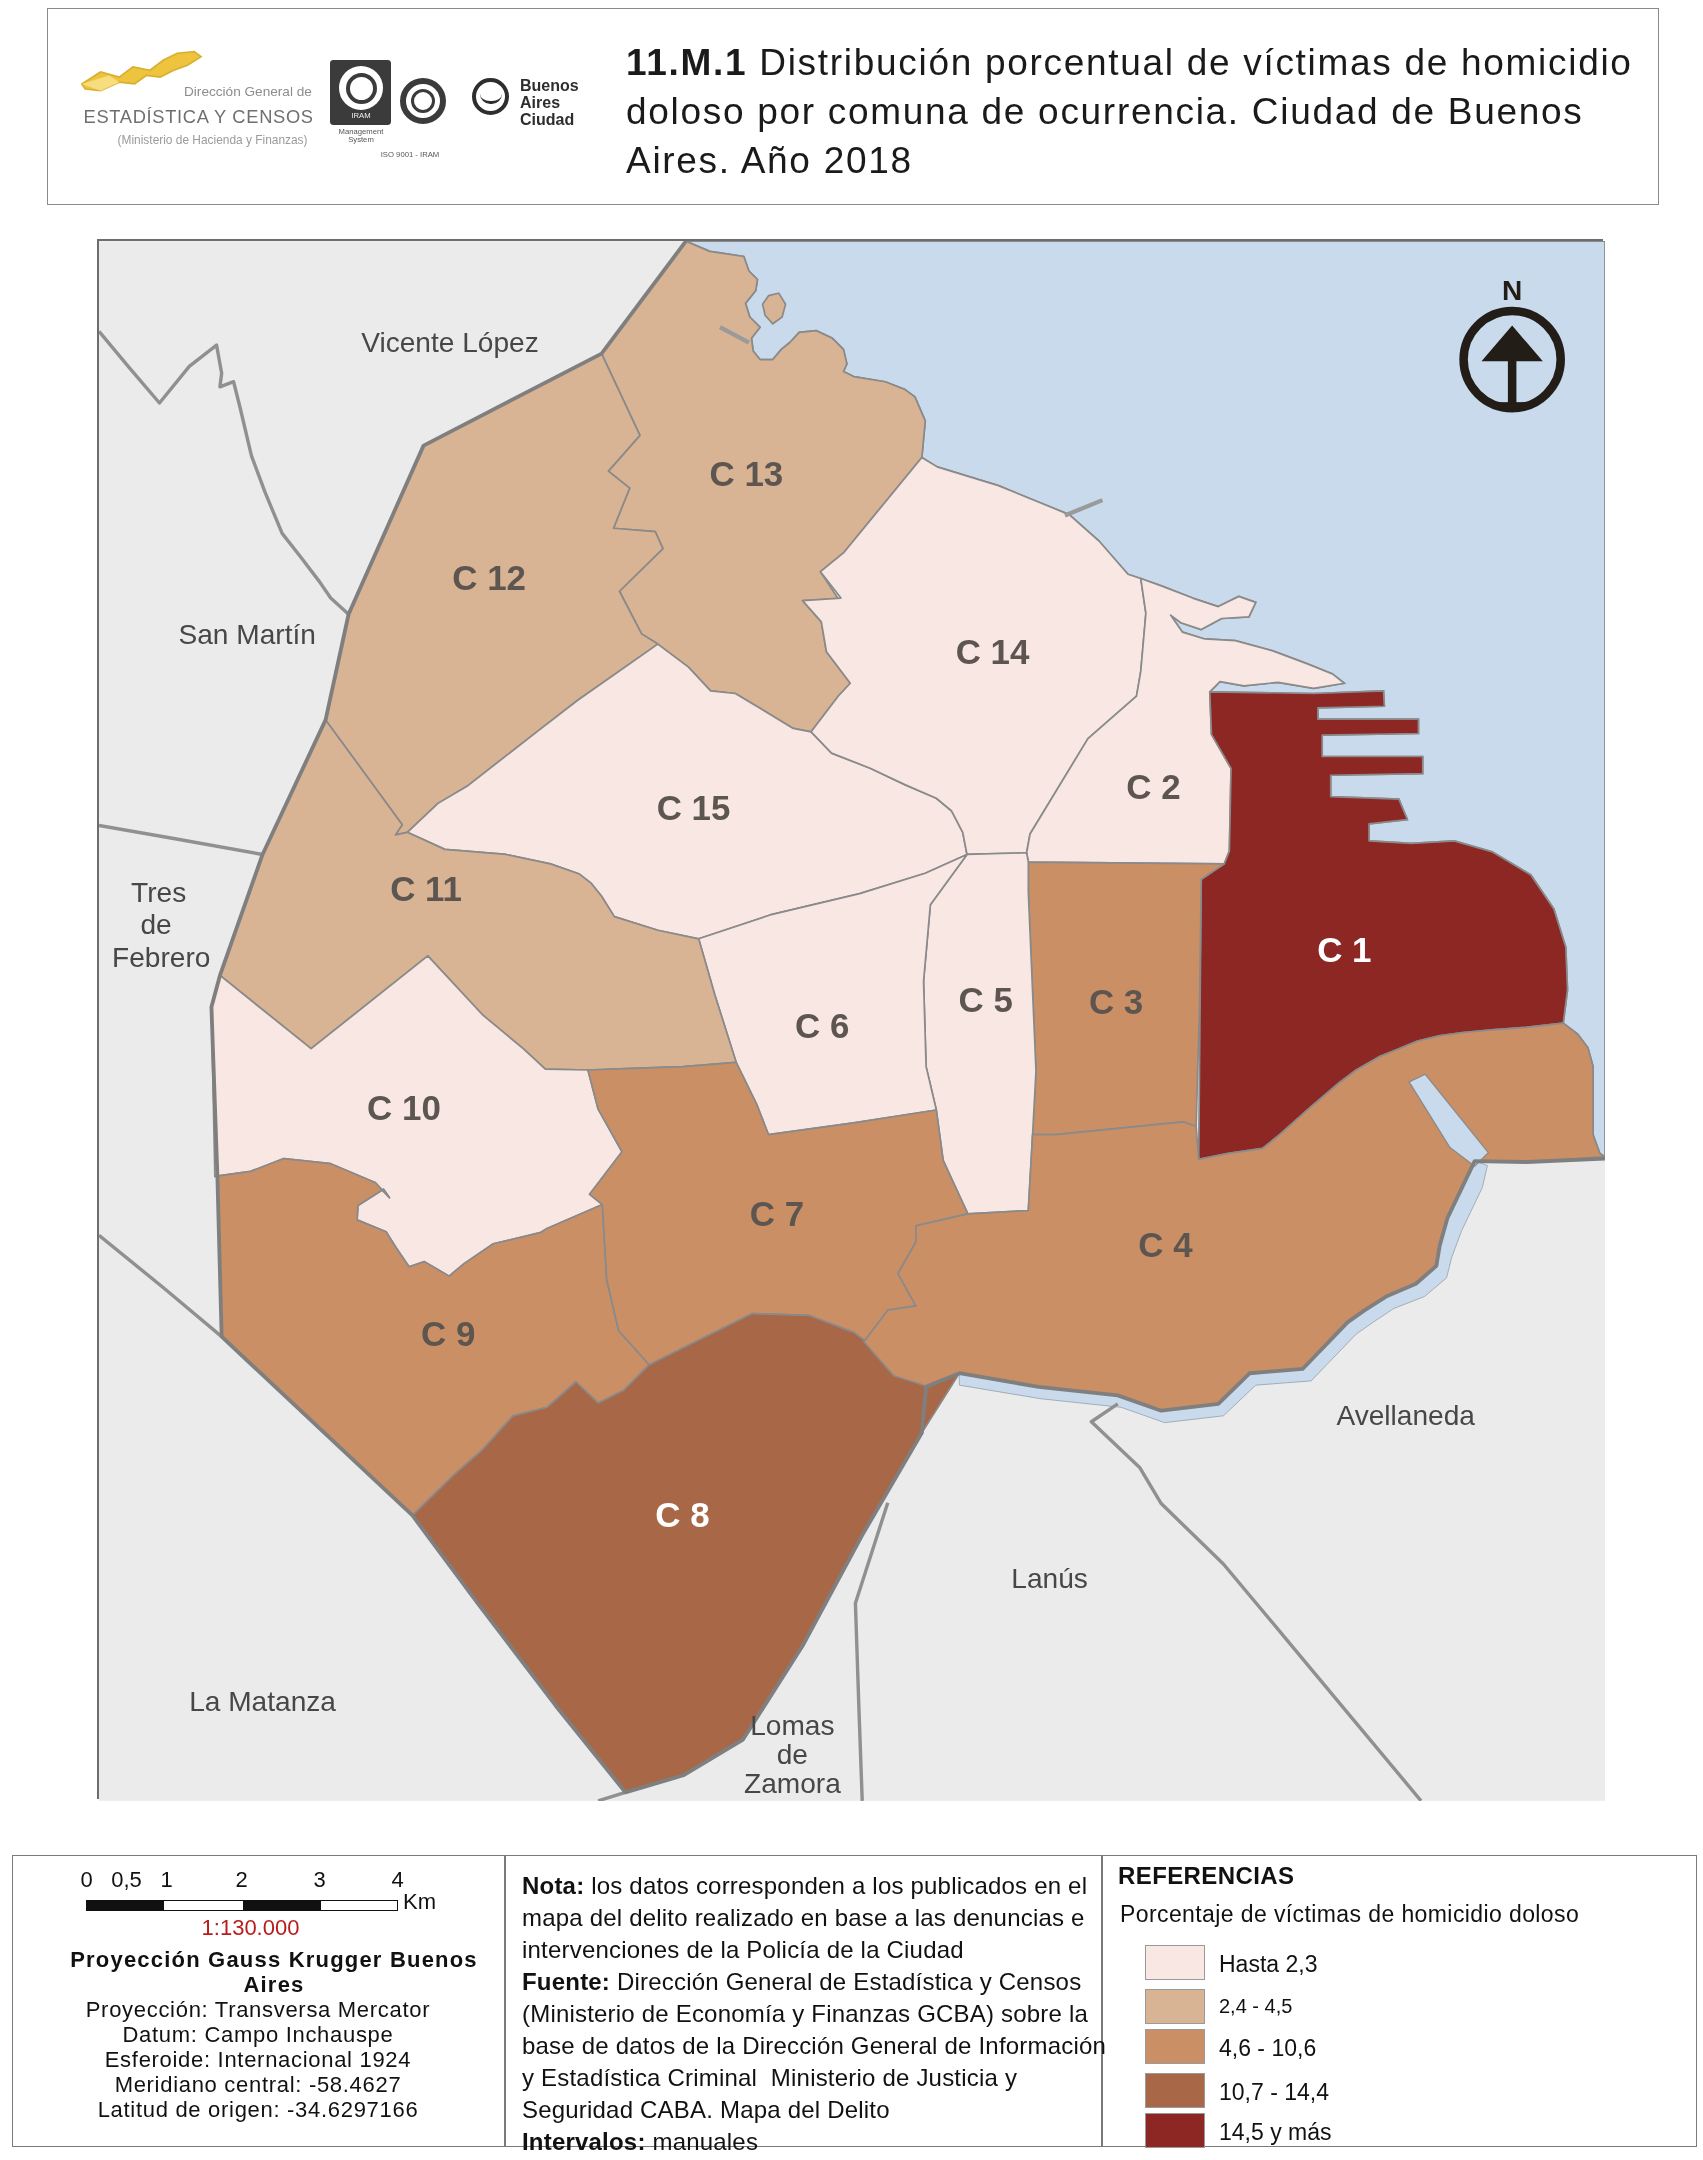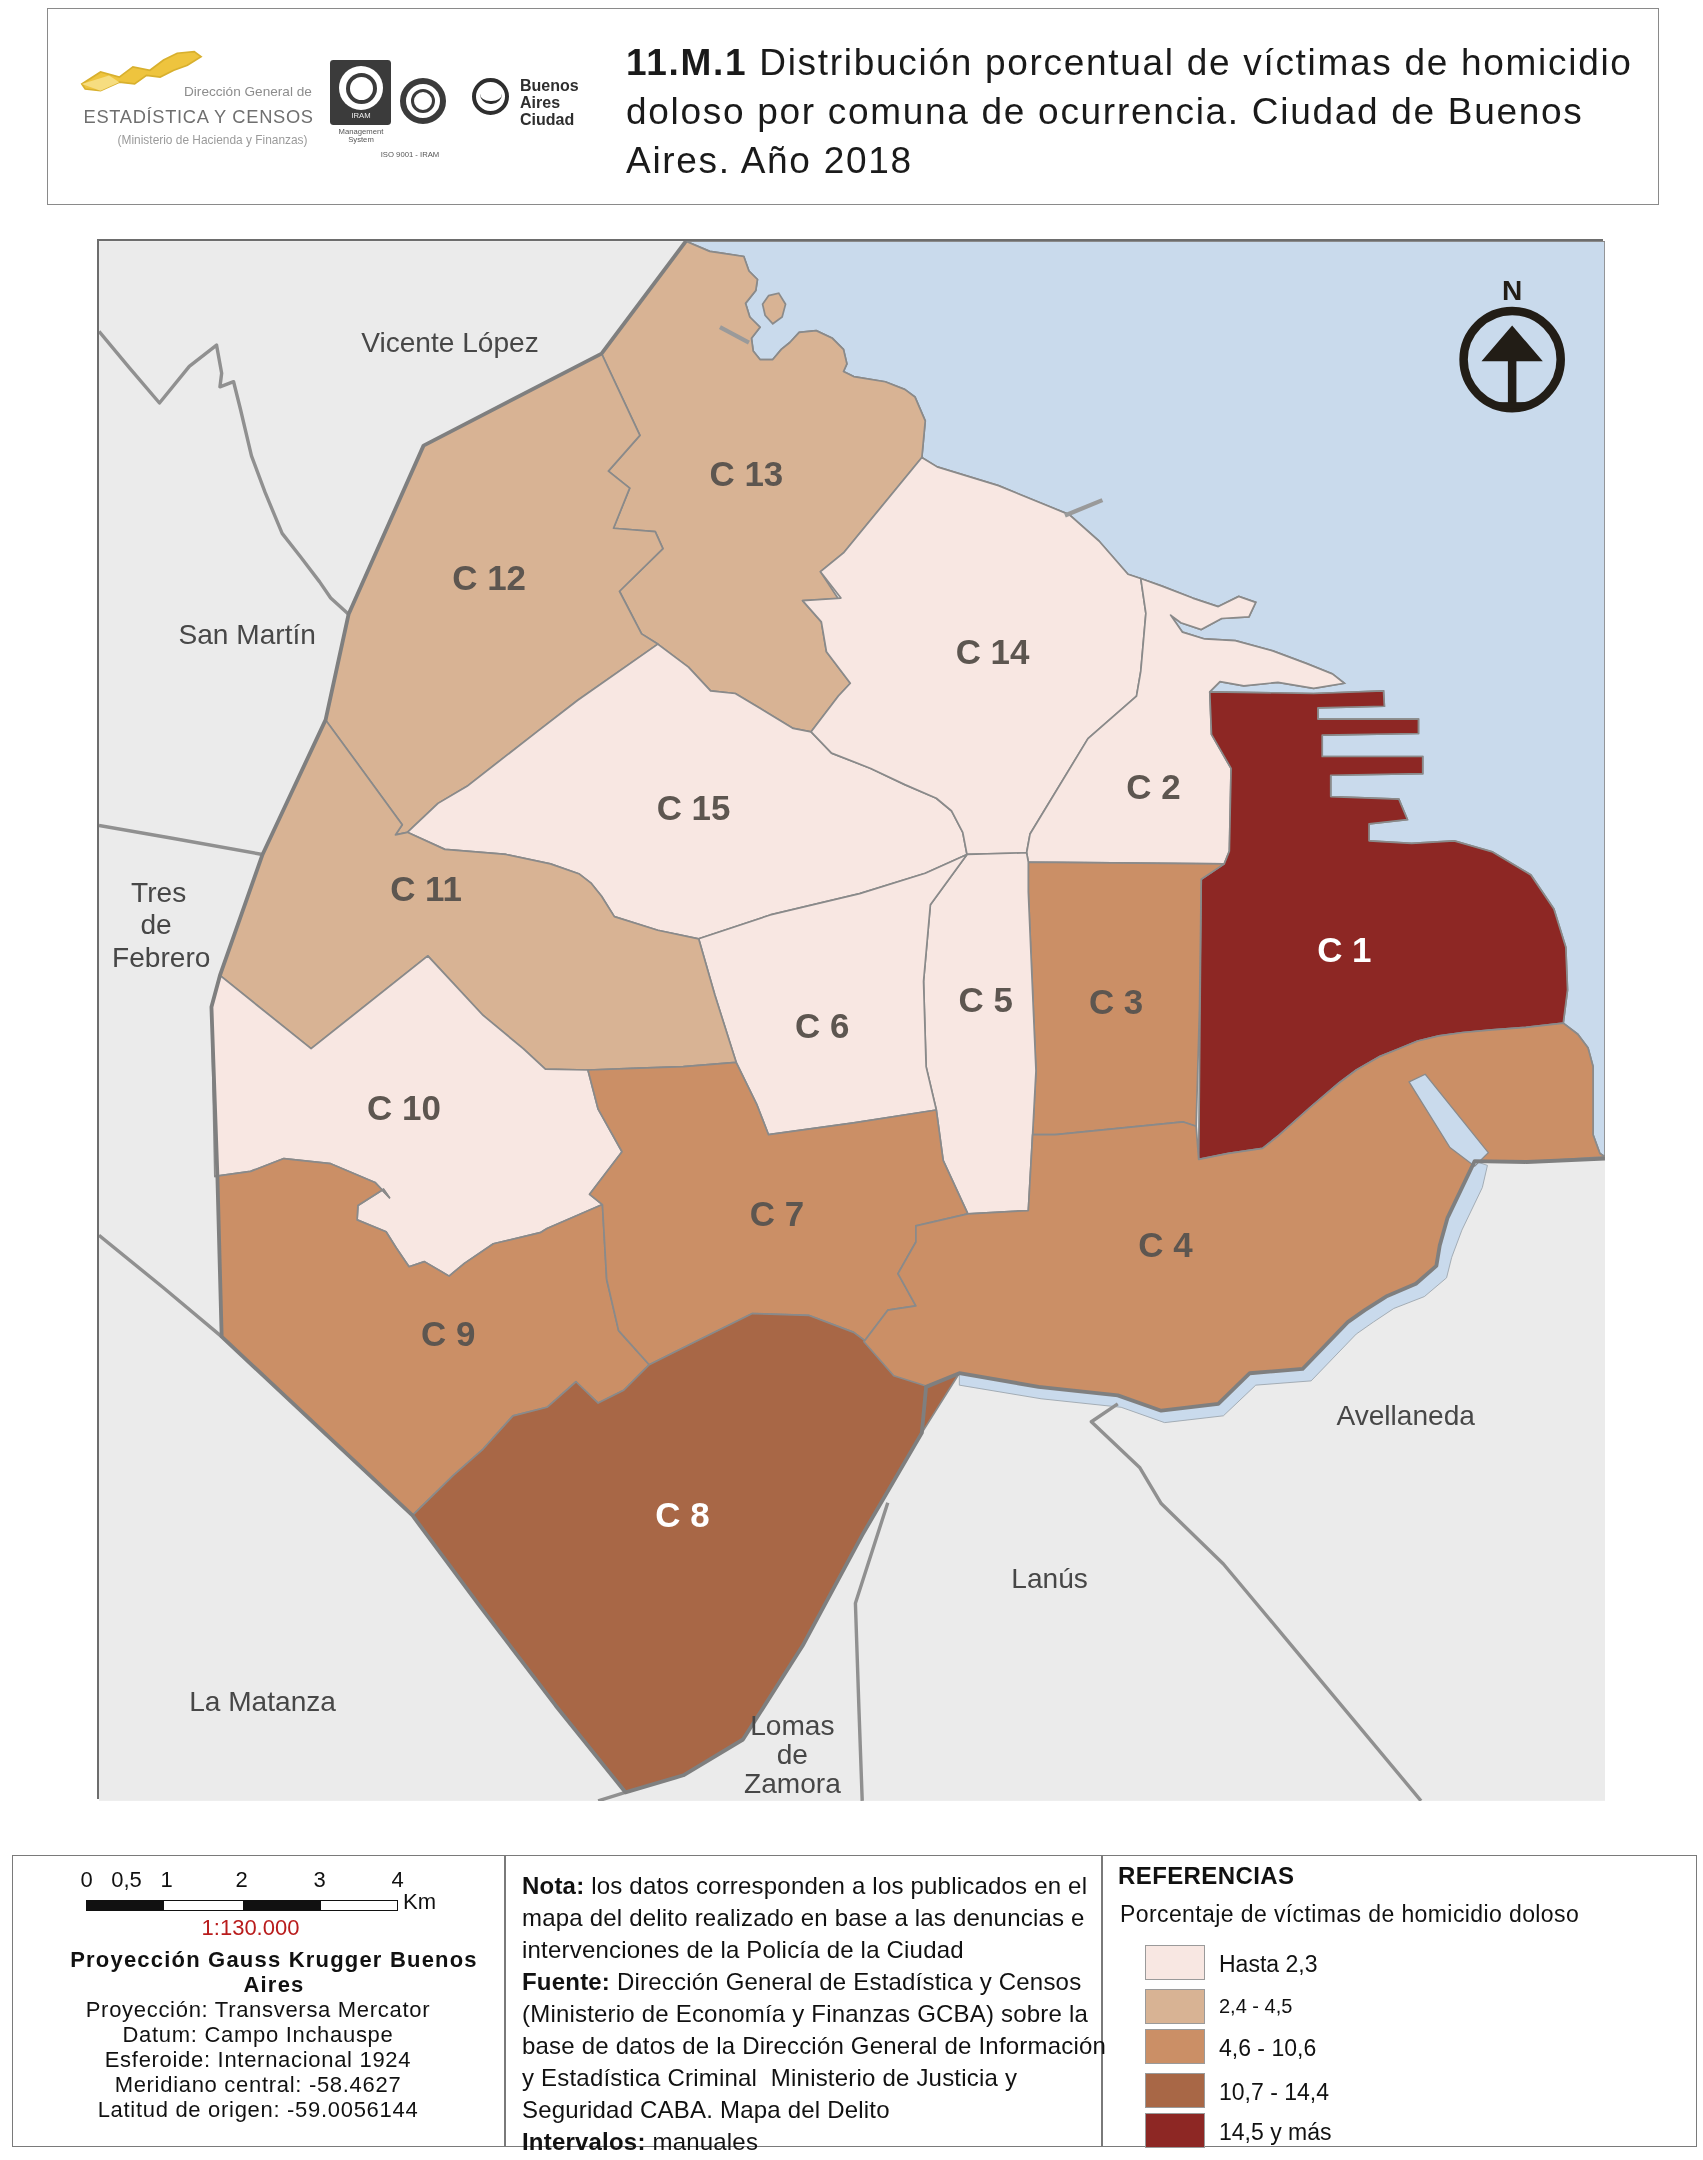--- a/index.html
+++ b/index.html
@@ -124,21 +124,21 @@
 <div class="abs" style="left:403px;top:1889px;font-size:22px;color:#111;">Km</div>
 
 <div class="abs" style="left:97px;top:1915px;width:307px;text-align:center;font-size:22px;color:#b91c1c;">1:130.000</div>
 
 <div class="abs" style="left:17px;top:1947px;width:482px;text-align:center;font-size:22px;line-height:25px;color:#111;letter-spacing:0.7px;">
 <div style="font-weight:bold;letter-spacing:1.2px;margin-left:32px;">Proyección Gauss Krugger Buenos Aires</div>
 <div>Proyección: Transversa Mercator</div>
 <div>Datum: Campo Inchauspe</div>
 <div>Esferoide: Internacional 1924</div>
 <div>Meridiano central: -58.4627</div>
-<div>Latitud de origen: -59.0056144</div>
+<div>Latitud de origen: -34.6297166</div>
 </div>
 
 <div class="abs" style="left:522px;top:1870px;width:588px;font-size:24px;line-height:32px;color:#111;white-space:nowrap;letter-spacing:0.2px;">
 <b>Nota:</b> los datos corresponden a los publicados en el<br>
 mapa del delito realizado en base a las denuncias e<br>
 intervenciones de la Policía de la Ciudad<br>
 <b>Fuente:</b> Dirección General de Estadística y Censos<br>
 (Ministerio de Economía y Finanzas GCBA) sobre la<br>
 base de datos de la Dirección General de Información<br>
 y Estadística Criminal&nbsp; Ministerio de Justicia y<br>

